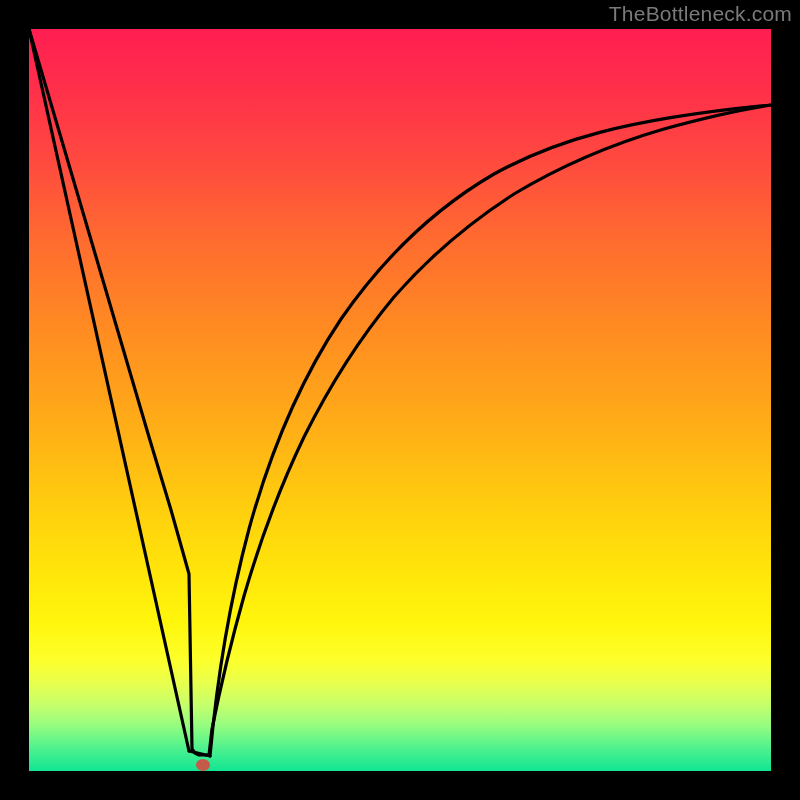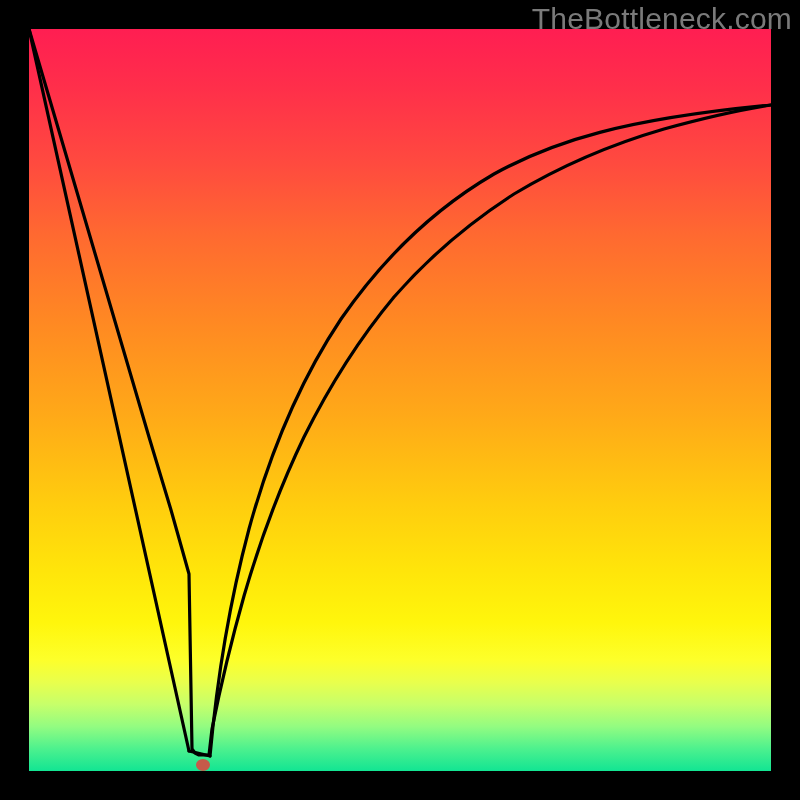--- a/index.html
+++ b/index.html
@@ -42,21 +42,21 @@
       #93fc81 94%,
       #4df18e 97%,
       #12e593 100%
     );
   }
   .watermark {
     position: absolute;
     top: 2px;
     right: 8px;
     color: #7a7a7a;
-    font-size: 30px;
+    font-size: 21px;
     letter-spacing: 0.2px;
     font-weight: 400;
     user-select: none;
   }
   svg.curve {
     position: absolute;
     left: 0;
     top: 0;
     width: 742px;
     height: 742px;

